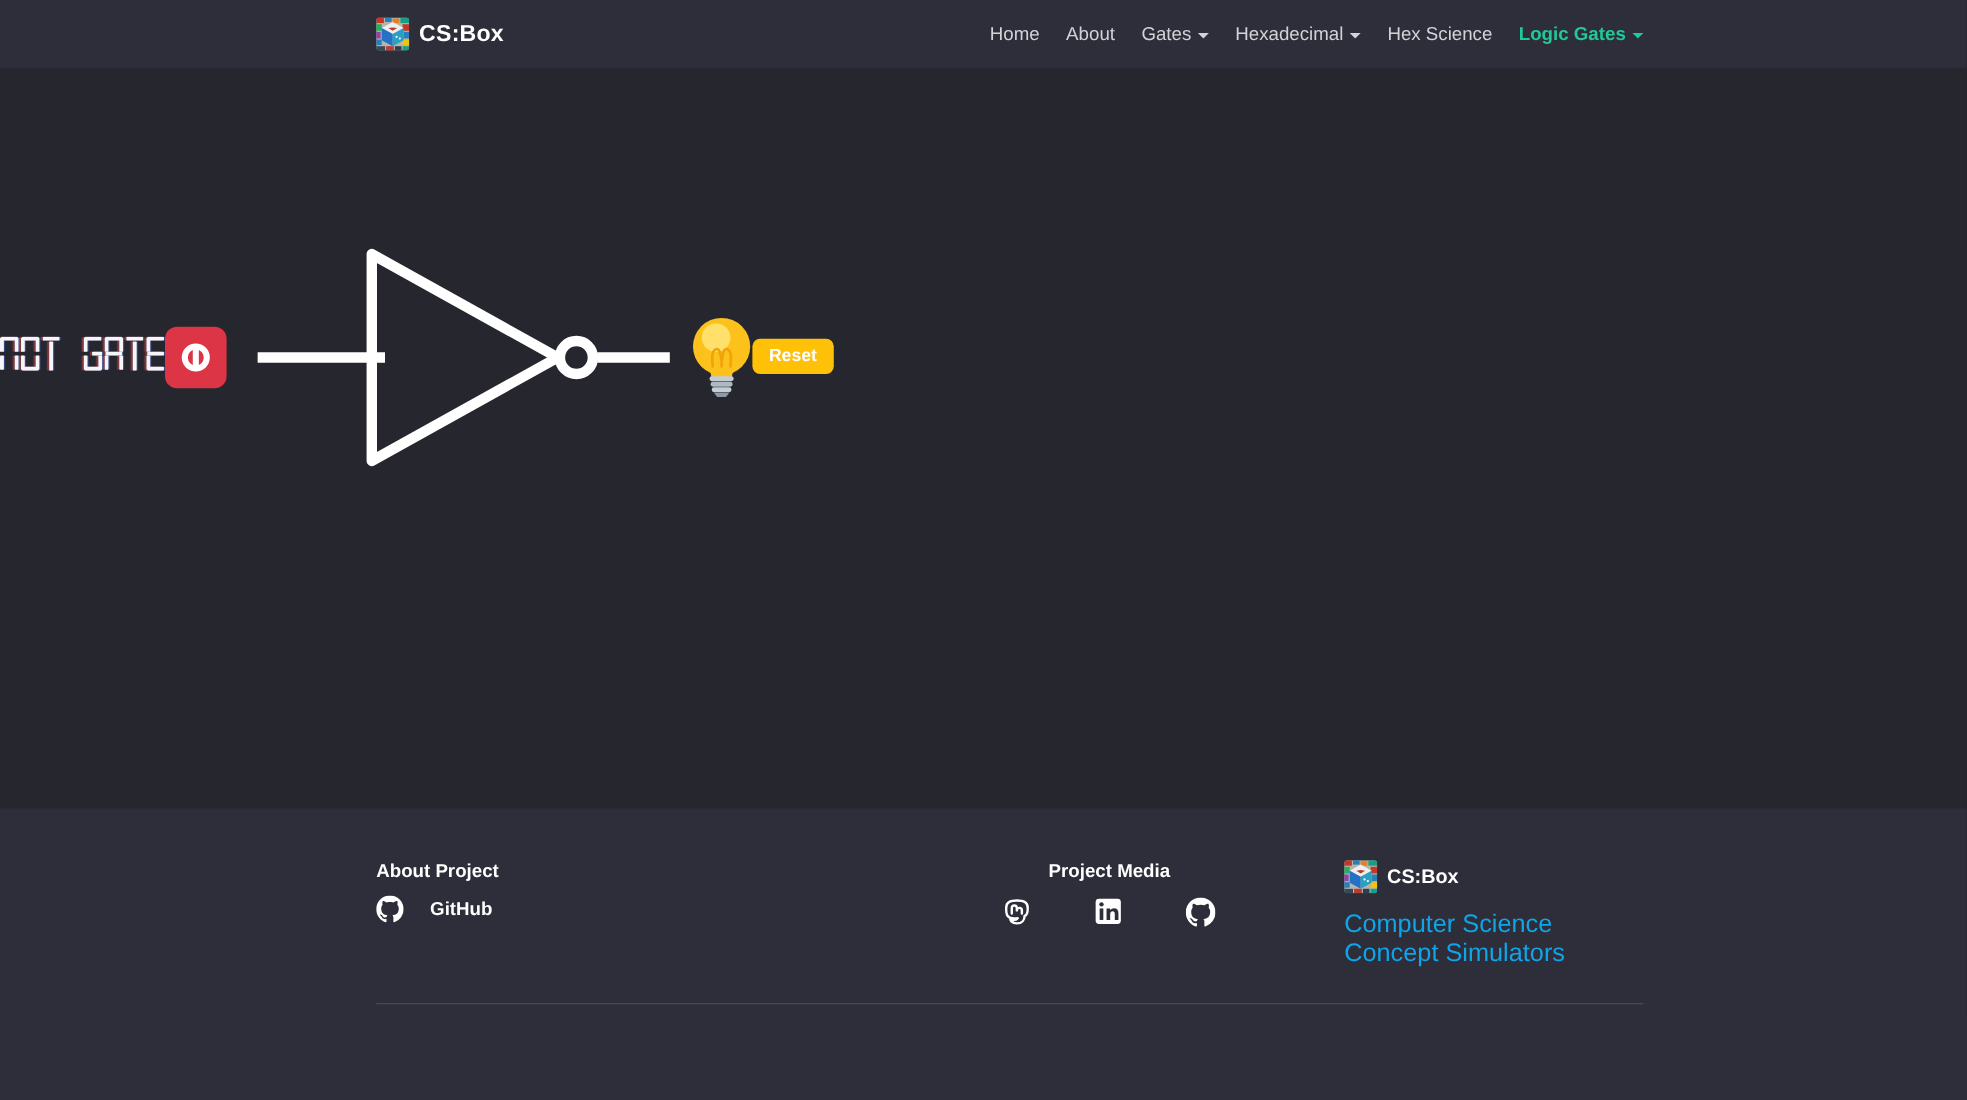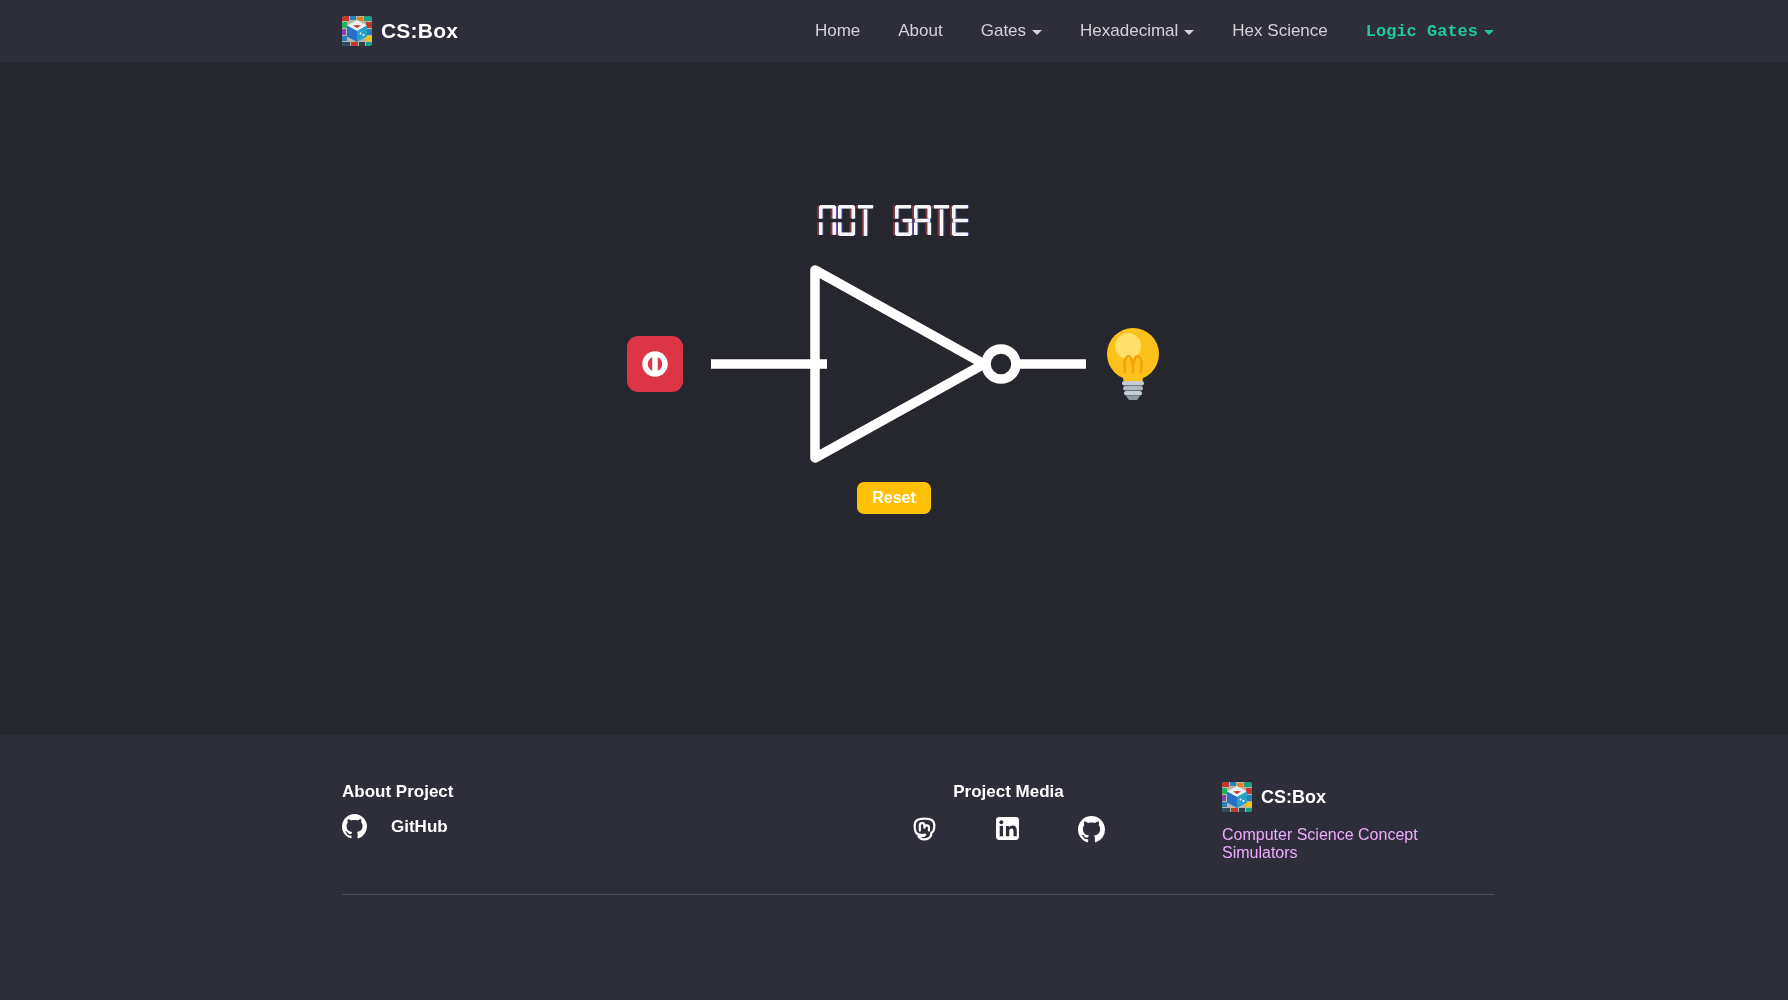--- a/index.html
+++ b/index.html
@@ -9,28 +9,28 @@
     background:#26262f; color:#fff; overflow:hidden;
   }
   .container { width:1200px; margin:0 auto;padding-left:48px; }
 
   
   .navbar { height:62px; background:#2e2e3a; }
   .navbar .container { height:62px; display:flex; align-items:center; justify-content:space-between; }
   .brand { display:flex; align-items:center; gap:9px; cursor:pointer; text-decoration:none; color:#fff; }
   .brand-logo { width:30px; height:30px; border-radius:3px; display:block; }
   .brand-text { font-size:21px; font-weight:bold; letter-spacing:.2px; }
-  .nav-list { display:flex; align-items:center; list-style:none; gap:38px; }
+  .nav-list { display:flex; align-items:center; list-style:none; gap:24px; }
   .nav-link { color:#d2d2d8; font-size:17px; cursor:pointer; display:flex; align-items:center; gap:6px; }
-  .nav-link.active { color:#20c997; font-weight:bold;font-family:Liberation Mono, monospace; }
+  .nav-link.active { color:#20c997; font-weight:bold; }
   .caret { width:0; height:0; border-left:5px solid transparent; border-right:5px solid transparent; border-top:5px solid currentColor; margin-top:2px; }
 
   
   .main { height:673px; }
-  .sim { display:flex; flex-direction:column; align-items:center; padding-top:143px; }
+  .sim { display:flex; flex-direction:row; align-items:center; padding-top:143px; }
   .gate-title { display:flex; gap:2px; margin-bottom:8px;
     filter:drop-shadow(1.3px 0 0 rgba(90,120,255,.45)) drop-shadow(-1.3px 0 0 rgba(255,90,90,.4)); }
   .gate-title svg { width:17px; height:31px; display:block; }
   .gate-title rect { fill:#f5f6f8; }
   .gate-row { display:flex; align-items:center; }
   .input-btn { width:56px; height:56px; background:#dc3545; border:none; border-radius:11px;
     display:flex; align-items:center; justify-content:center; cursor:pointer; margin-right:28px; }
   .gate-svg { display:block; }
   .bulb { margin-left:19px; display:block; }
   .reset-btn { margin-top:-2px; background:#ffc107; color:#fff; border:none; border-radius:7px;
@@ -42,21 +42,21 @@
   .f-cols { display:flex; align-items:flex-start;justify-content:center; }
   .f-col-about { margin-right:auto; }
   .f-heading { font-size:17px; font-weight:bold; margin-bottom:12px; }
   .f-github { display:flex; align-items:center; gap:24px; color:#fff; font-size:17px; font-weight:bold; cursor:pointer; text-decoration:none; }
   .f-col-social { width:205px; text-align:center; }
   .f-social-icons { display:flex; justify-content:space-between; padding:0 6px; margin-top:14px; }
   .f-social-icons a { display:block; cursor:pointer; }
   .f-col-brand { width:272px; margin-left:111px; }
   .f-brand-row { display:flex; align-items:center; gap:9px; margin-bottom:14px; }
   .f-brand-text { font-size:18px; font-weight:bold; }
-  .f-tagline { font-size:16px; color:#f0abfc; }
+  .f-tagline { font-size:23px; color:#0ea5e9; }
   .f-hr { border:none; border-top:1px solid rgba(255,255,255,.16); margin-top:32px; margin-bottom:26px; }
   .f-copy { font-size:16px; color:#a8a8b2; line-height:1.45; }
 </style>
 </head>
 <body>
 
 <nav class="navbar">
   <div class="container">
     <a class="brand">
       <svg class="brand-logo" viewBox="0 0 30 30">

